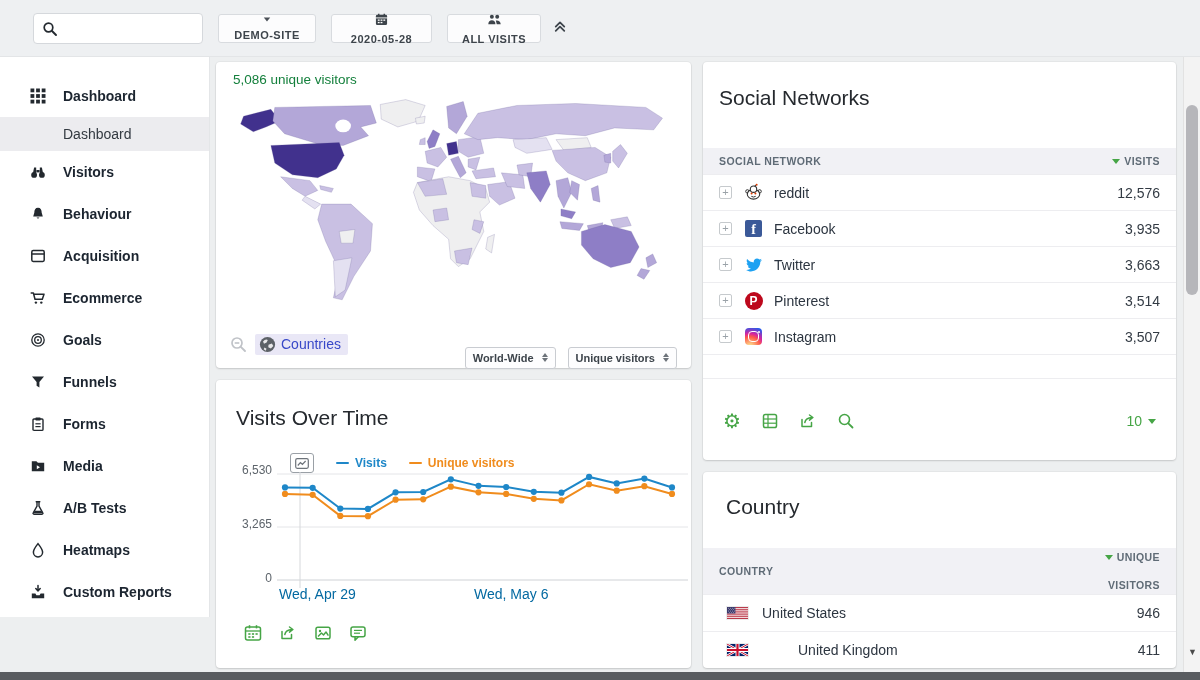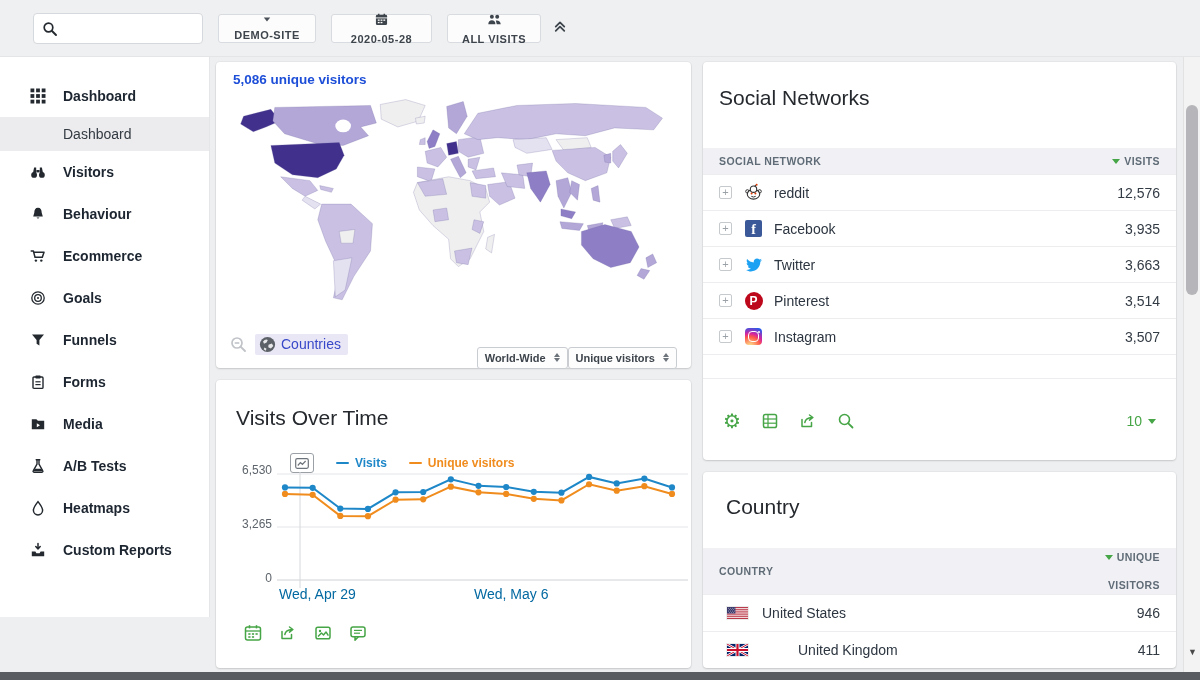--- a/index.html
+++ b/index.html
@@ -30,28 +30,28 @@
   .sicon { width:16px; height:16px; display:inline-flex; color:#23292f; }
   .side-sub { height:34px; background:#ececef; display:flex; align-items:center;
     padding-left:63px; font-size:14px; color:#333a41; cursor:pointer; }
   
   .panel { position:absolute; background:#fff; border-radius:4px;
     box-shadow:0 1px 2px rgba(0,0,0,.14), 0 0 0 1px rgba(0,0,0,.03); }
   .panel-title { font-size:21px; font-weight:400; color:#25292e; }
   
   #map-panel { left:216px; top:62px; width:475px; height:306px; }
   .map-title { position:absolute; left:17px; top:10px; font-size:13.5px;
-    font-weight:700; color:#1d4ed8; }
+    font-weight:400; color:#15803d; }
   #world-map { position:absolute; left:8px; top:30px; }
   .map-footer { position:absolute; left:14px; right:14px; top:268px; height:28px;
     display:flex; align-items:center; }
   .countries-link { display:flex; align-items:center; gap:5px;
     background:#e9e7f6; border-radius:2px; padding:2px 7px 2px 4px;
     font-size:14px; color:#3848c8; cursor:pointer; }
-  .map-selects { margin-left:auto; display:flex; gap:0;margin-top:27px; }
+  .map-selects { margin-left:auto; display:flex; gap:12px;margin-top:27px; }
   .select-box { display:flex; align-items:center; gap:8px; background:#fdfdfe;
     border:1px solid #c9ccd1; border-radius:3px; padding:4px 7px;
     font-size:11px; font-weight:700; color:#3d444b; cursor:pointer; }
   .updown { display:flex; flex-direction:column; gap:1px; }
   .updown i { width:0; height:0; border-left:3.5px solid transparent;
     border-right:3.5px solid transparent; display:block; }
   .updown .u { border-bottom:4px solid #6d737a; }
   .updown .d { border-top:4px solid #6d737a; }
   
   #visits-panel { left:216px; top:380px; width:475px; height:288px; }
@@ -216,20 +216,29 @@
         <svg width="16" height="16" viewBox="0 0 16 16">
           <path d="M8,1.8 c-2.7,0 -3.7,2.1 -3.7,5 L3.2,10.4 h9.6 L11.7,6.8 c0-2.9 -1,-5 -3.7,-5 z" fill="#23292f"></path>
           <path d="M6.6,11.6 a1.5,1.5 0 0 0 2.8,0 z" fill="#23292f"></path>
         </svg>
       </span>
     <span class="slabel">Behaviour</span>
   </div>
   <div class="side-item">
     <span class="sicon">
         <svg width="16" height="16" viewBox="0 0 16 16">
+          <rect x="1.8" y="2.6" width="12.4" height="10.8" rx="1.4" fill="none" stroke="#23292f" stroke-width="1.5"></rect>
+          <line x1="1.8" y1="6" x2="14.2" y2="6" stroke="#23292f" stroke-width="1.5"></line>
+        </svg>
+      </span>
+    <span class="slabel">Acquisition</span>
+  </div>
+  <div class="side-item">
+    <span class="sicon">
+        <svg width="16" height="16" viewBox="0 0 16 16">
           <path d="M1.2,3 h2.2 l1.6,6.3 h7.3 l1.7,-5 H4" fill="none" stroke="#23292f" stroke-width="1.5" stroke-linecap="round" stroke-linejoin="round"></path>
           <circle cx="5.9" cy="12.6" r="1.2" fill="#23292f"></circle>
           <circle cx="11.3" cy="12.6" r="1.2" fill="#23292f"></circle>
         </svg>
       </span>
     <span class="slabel">Ecommerce</span>
   </div>
   <div class="side-item">
     <span class="sicon">
         <svg width="16" height="16" viewBox="0 0 16 16">

